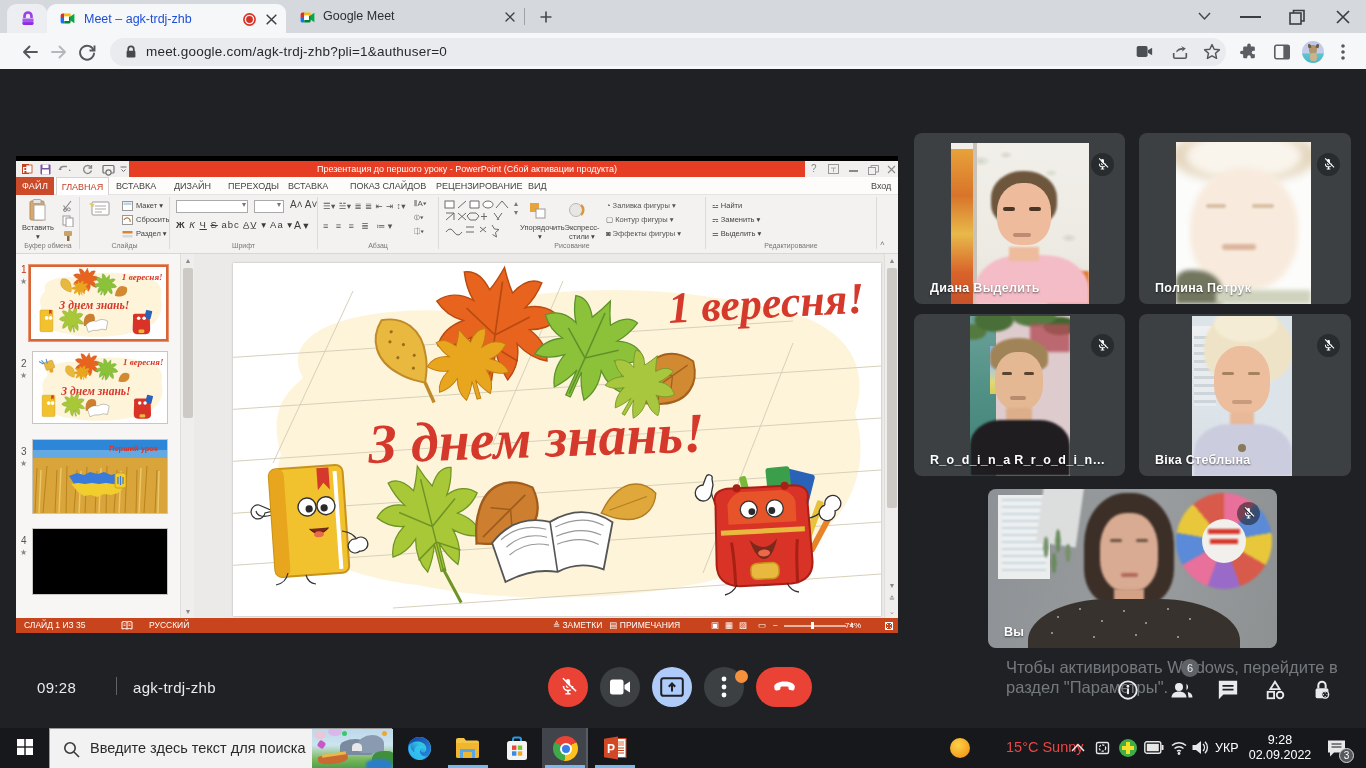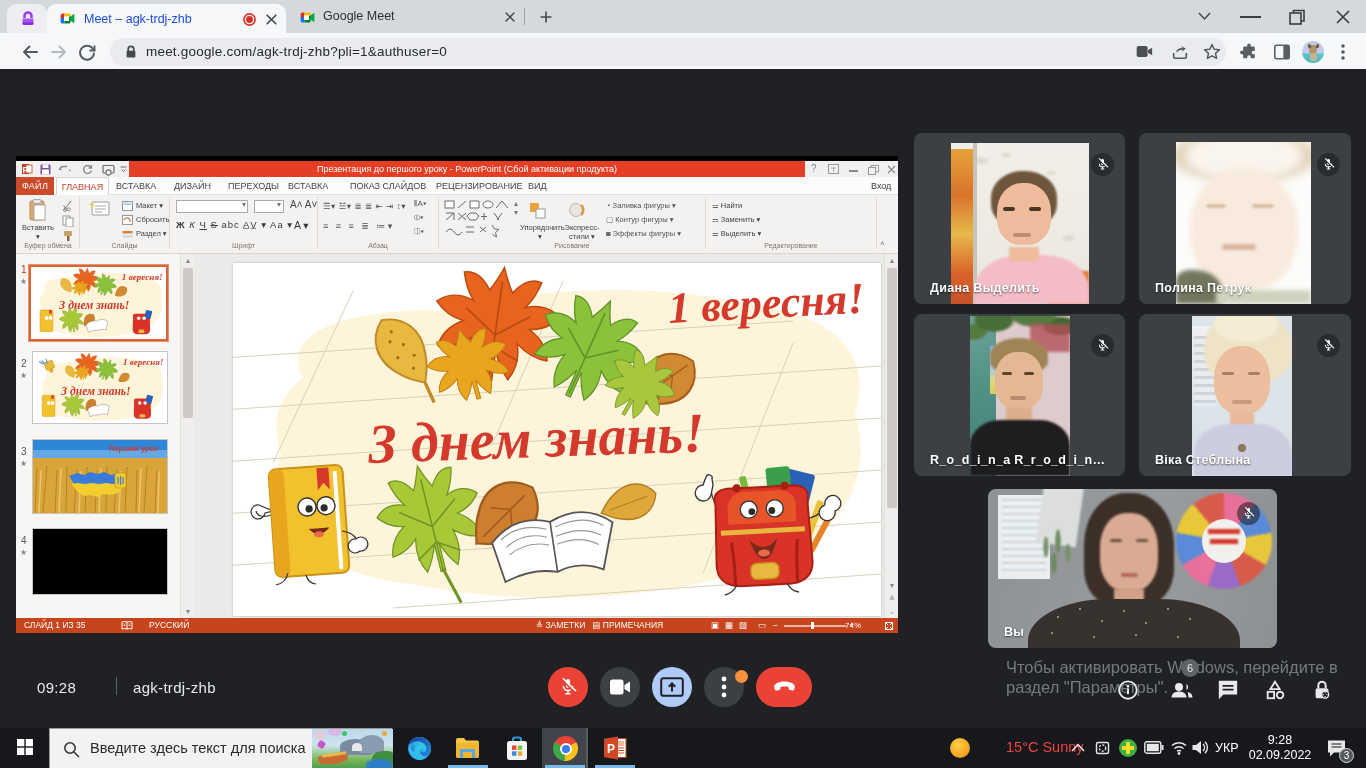--- a/index.html
+++ b/index.html
@@ -624,21 +624,21 @@
         </div>
       </div>
 
       <div class="abs" style="left:0;top:462px;width:882px;height:15px;background:#c8441c;color:#fff;font-size:8.5px;line-height:15px;">
         <div class="abs" style="left:8px;">СЛАЙД 1 ИЗ 35</div>
         <svg class="abs" style="left:105px;top:3px;" width="12" height="10" viewBox="0 0 12 10">
             <path d="M1 1 Q3.5 0 6 1 Q8.5 0 11 1 V8 Q8.5 7 6 8 Q3.5 7 1 8 Z M6 1 V8" fill="none" stroke="#fff" stroke-width="1"></path>
             <path d="M2.5 3 h2 m-2 1.5 h2 m3 -1.5 h2 m-2 1.5 h2" stroke="#fff" stroke-width="0.7"></path>
           </svg>
         <div class="abs" style="left:133px;">РУССКИЙ</div>
-        <div class="abs" style="left:520px;">≜ ЗАМЕТКИ&nbsp;&nbsp; ▤ ПРИМЕЧАНИЯ</div>
+        <div class="abs" style="left:537px;">≜ ЗАМЕТКИ&nbsp;&nbsp; ▤ ПРИМЕЧАНИЯ</div>
         <div class="abs" style="left:695px;letter-spacing:6px;">▣▦▨</div>
         <div class="abs" style="left:742px;">▭</div>
         <div class="abs" style="left:757px;top:0px;">−</div>
         <div class="abs" style="left:768px;top:7px;width:62px;height:1.5px;background:#e8b5a2;"></div>
         <div class="abs" style="left:795px;top:4px;width:2.5px;height:7px;background:#fff;"></div>
         <div class="abs" style="left:833px;top:0px;">+</div>
         <div class="abs" style="left:829px;font-size:8px;">74%</div>
         <svg class="abs" style="left:869px;top:3.5px;" width="8" height="8" viewBox="0 0 8 8">
             <rect x="0.5" y="0.5" width="7" height="7" fill="none" stroke="#fff" stroke-width="1"></rect>
             <path d="M1 1 L3 3 M7 1 L5 3 M1 7 L3 5 M7 7 L5 5" stroke="#fff" stroke-width="1"></path>

